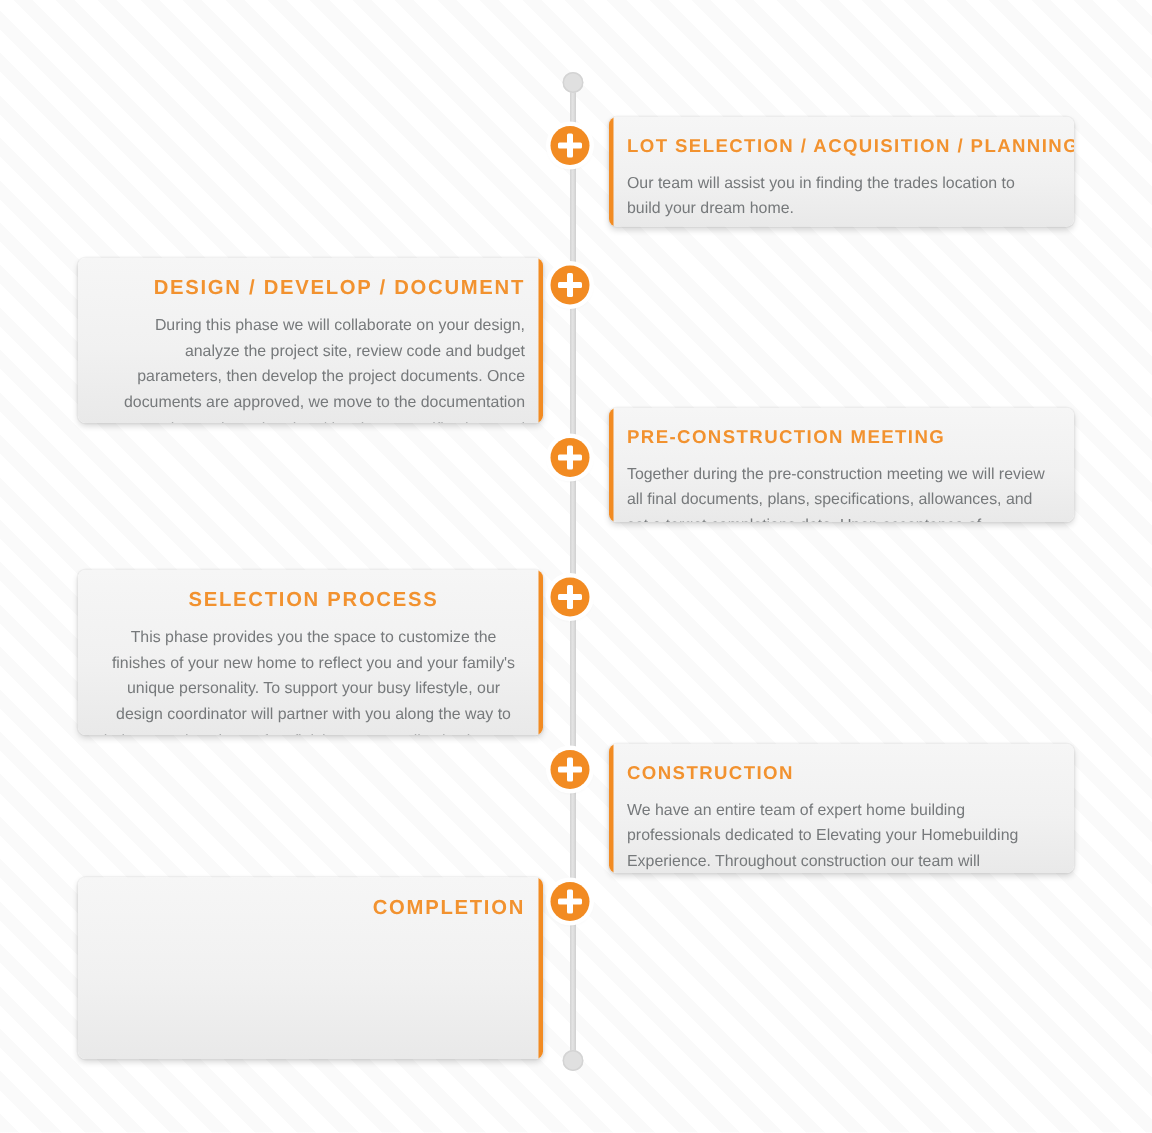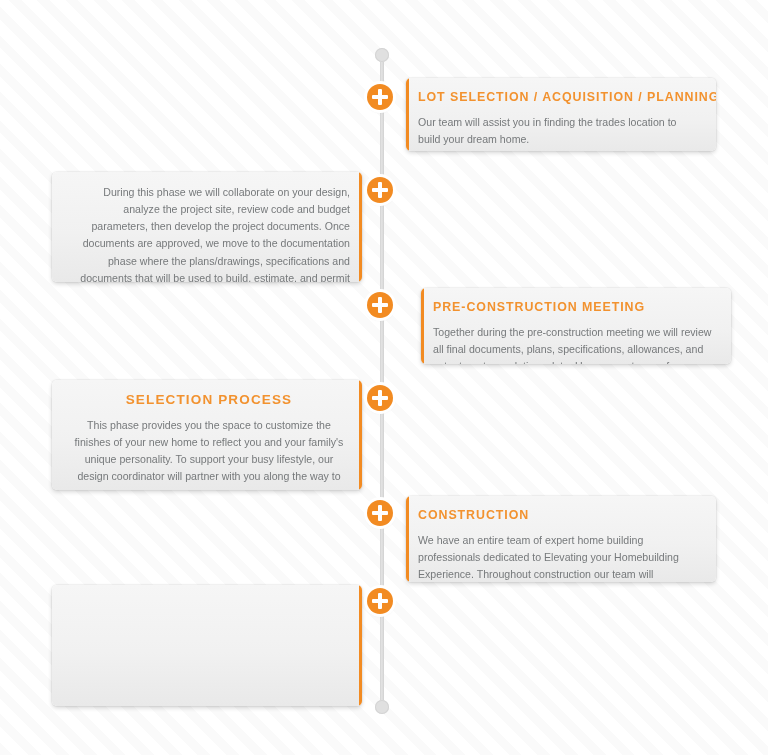--- a/index.html
+++ b/index.html
@@ -126,21 +126,21 @@
   }
 
   
   #marker-1 { top: 84px; }
   #card-1   { top: 78px;  height: 73px; }
 
   #marker-2 { top: 177px; }
   #card-2   { top: 172px; height: 110px; }
 
   #marker-3 { top: 292px; }
-  #card-3   { top: 288px; height: 76px; margin-left: 15px; }
+  #card-3   { top: 272px; height: 76px; }
 
   #marker-4 { top: 385px; }
   #card-4   { top: 380px; height: 110px; text-align: center; }
 
   #marker-5 { top: 500px; }
   #card-5   { top: 496px; height: 86px; }
 
   #marker-6 { top: 588px; }
   #card-6   { top: 585px; height: 121px; }
 </style>
@@ -166,20 +166,21 @@
   </div>
 
   <div class="marker" id="marker-2"></div>
   <div class="card left" id="card-2">
     <div class="rail"></div>
     <div class="notch">
       <svg width="12" height="22" viewBox="0 0 12 22">
         <path d="M1 1 L10 11 L1 21" fill="none" stroke="#f28b22" stroke-width="2.2" stroke-linecap="round" stroke-linejoin="round"></path>
       </svg>
     </div>
+    <p class="card-title">DESIGN / DEVELOP / DOCUMENT</p>
     <p class="card-body">During this phase we will collaborate on your design, analyze the project site, review code and budget parameters, then develop the project documents. Once documents are approved, we move to the documentation phase where the plans/drawings, specifications and documents that will be used to build, estimate, and permit your project are created. The documents are then submitted to the city for permitting.</p>
   </div>
 
   <div class="marker" id="marker-3"></div>
   <div class="card right" id="card-3">
     <div class="rail"></div>
     <div class="notch">
       <svg width="12" height="22" viewBox="0 0 12 22">
         <path d="M11 1 L2 11 L11 21" fill="none" stroke="#f28b22" stroke-width="2.2" stroke-linecap="round" stroke-linejoin="round"></path>
       </svg>
@@ -213,16 +214,17 @@
   </div>
 
   <div class="marker" id="marker-6"></div>
   <div class="card left" id="card-6">
     <div class="rail"></div>
     <div class="notch">
       <svg width="12" height="22" viewBox="0 0 12 22">
         <path d="M1 1 L10 11 L1 21" fill="none" stroke="#f28b22" stroke-width="2.2" stroke-linecap="round" stroke-linejoin="round"></path>
       </svg>
     </div>
+    <p class="card-title">COMPLETION</p>
 
   </div>
 
 </div>
 
 </body></html>

